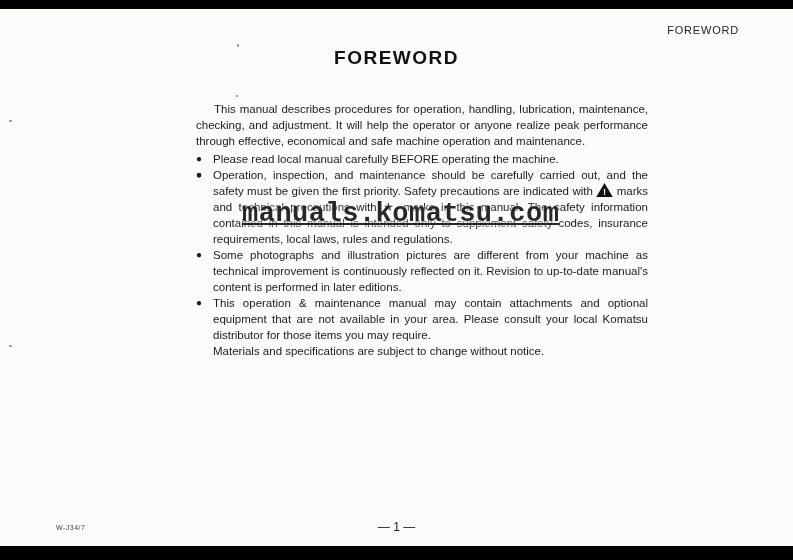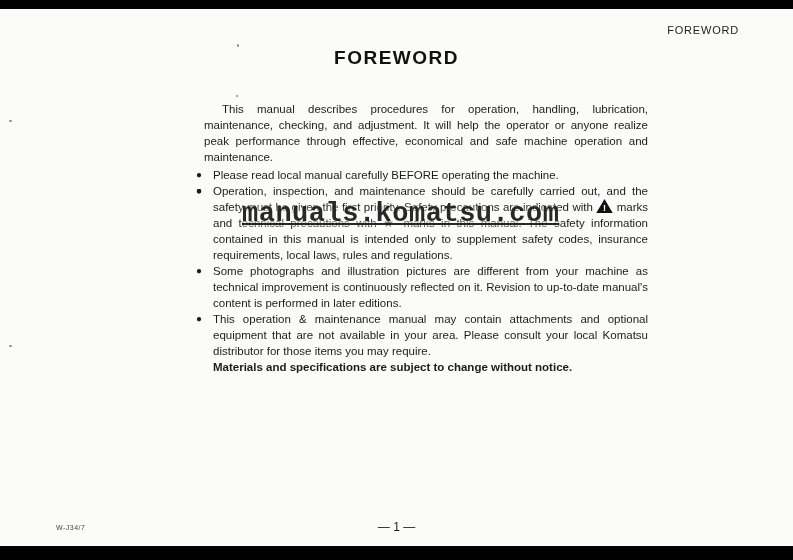--- a/index.html
+++ b/index.html
@@ -27,32 +27,32 @@
     position: absolute; top: 47px; left: 0; width: 100%;
     text-align: center;
     font-size: 19px; font-weight: bold; letter-spacing: 1.5px; color: #111;
   }
   .content {
     position: absolute; left: 196px; top: 101px; width: 452px;
     font-size: 11.5px; line-height: 16px;
     text-align: justify;
     color: #1c1c1c;
   }
-  .intro { text-indent: 18px; margin: 0 0 2px 8px; }
+  .intro { text-indent: 18px; margin: 0 0 2px 0; }
   ul.bullet-list { list-style: none; margin: 0; padding: 0; }
   ul.bullet-list li {
     position: relative;
     padding-left: 17px;
     margin: 0;
   }
   ul.bullet-list li .bullet {
     position: absolute; left: 0; top: 0;
     font-size: 10px; line-height: 16px;
   }
-  .closing-line { padding-left: 17px; font-weight: bold; }
+  .closing-line { padding-left: 17px; }
   .tri-icon {
     display: inline-block;
     width: 17px; height: 14px;
     vertical-align: -2px;
   }
   .star-mark { font-size: 12px; }
   .watermark {
     position: absolute;
     left: 242px; top: 199px;
     font-size: 27px; font-weight: bold;

